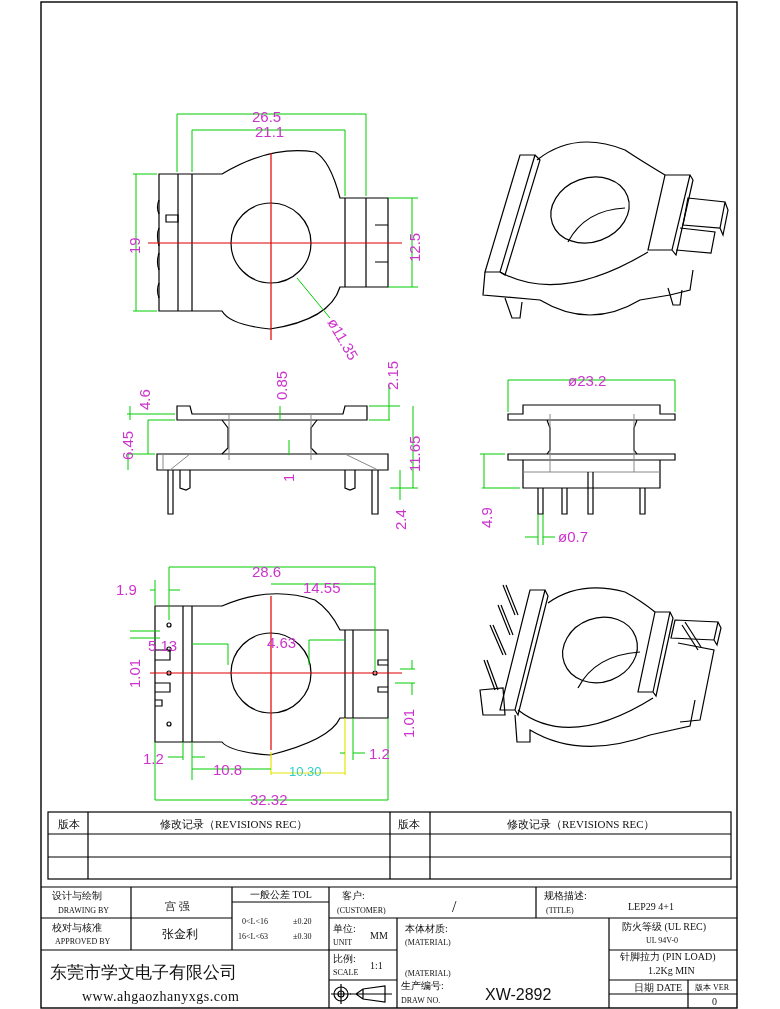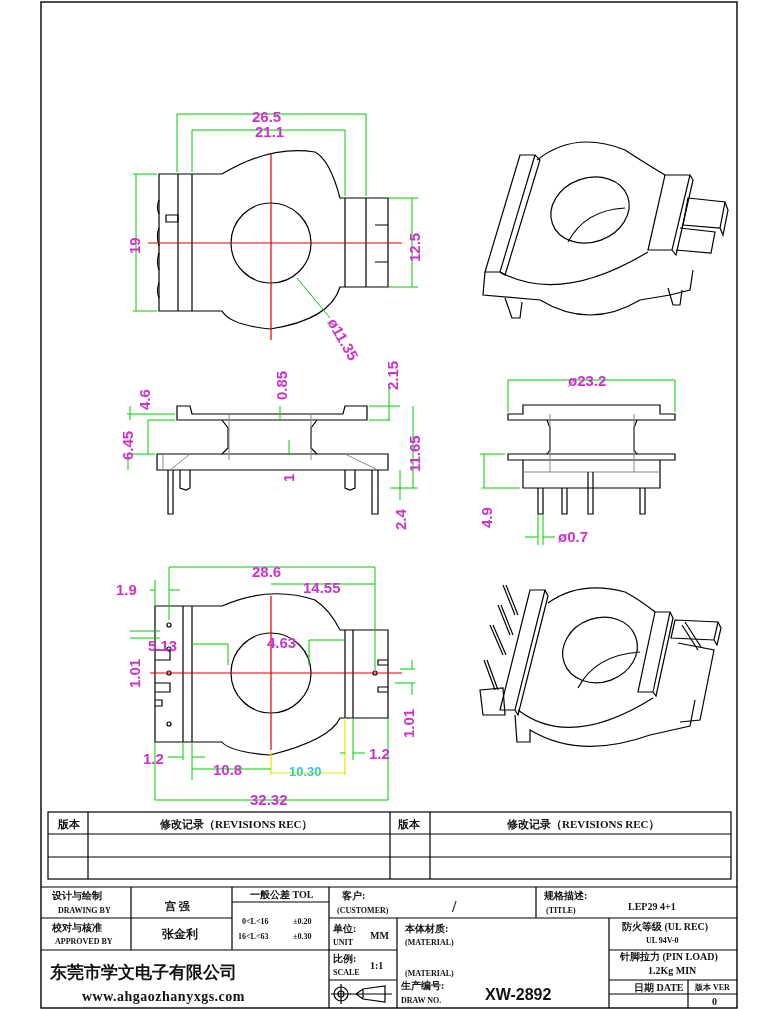--- a/index.html
+++ b/index.html
@@ -1,17 +1,17 @@
 <!DOCTYPE html>
 <html><head>
 <meta charset="utf-8">
 <style>
   html,body{margin:0;padding:0;background:#fff;}
   body{width:780px;height:1009px;position:relative;overflow:hidden;font-family:"Liberation Sans",sans-serif;}
-  #sheet{position:absolute;left:0;top:0;width:752px;height:1009px;font-weight:bold;}
+  #sheet{position:absolute;left:0;top:0;width:752px;height:1009px;}
   svg text{font-family:"Liberation Sans",sans-serif;}
   .dim{fill:#cc33cc;font-size:15px;}
   .dimc{fill:#33cccc;font-size:13px;}
   .tb{fill:#111;font-size:10px;font-family:"Liberation Serif",serif;}
   .tbs{fill:#111;font-size:8px;font-family:"Liberation Serif",serif;}
   .g{stroke:#00cc00;stroke-width:1;fill:none;}
   .k{stroke:#000;stroke-width:1.2;fill:none;}
   .kg{stroke:#888;stroke-width:1;fill:none;}
   .r{stroke:#e00000;stroke-width:1.2;fill:none;}
   .y{stroke:#e6e600;stroke-width:1.2;fill:none;}

